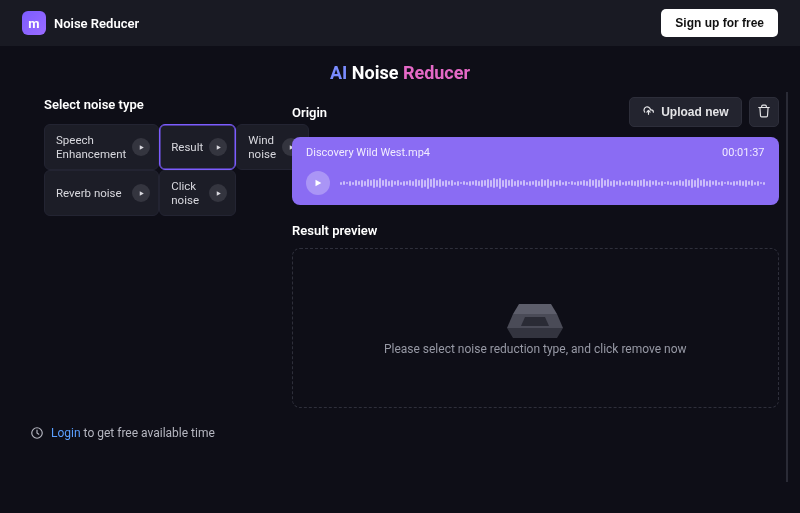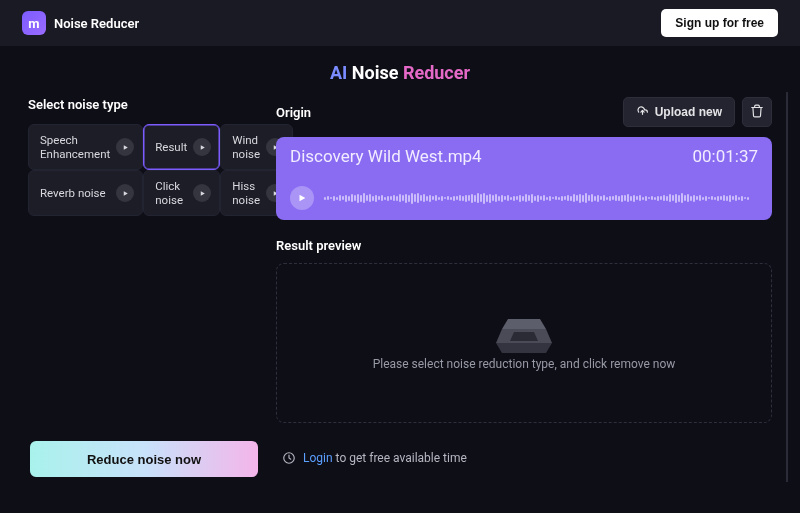--- a/index.html
+++ b/index.html
@@ -44,21 +44,21 @@
     padding: 16px 0 14px;
     font-size: 18px;
     font-weight: 700;
   }
   .hero .a { color: #7a8cff; }
   .hero .b { color: #fff; }
   .hero .c { color: #e569c7; }
   .workspace {
     display: flex;
     gap: 20px;
-    padding: 0 28px;
+    padding: 0 44px;
   }
   .left-panel { width: 228px; flex-shrink: 0; }
   .panel-heading {
     font-weight: 600;
     font-size: 13px;
     color: #fff;
     margin-bottom: 12px;
   }
   .noise-grid {
     display: grid;
@@ -121,23 +121,23 @@
     cursor: pointer;
   }
   .audio-card {
     background: #8a6cf3;
     border-radius: 8px;
     padding: 9px 14px 10px;
   }
   .audio-top {
     display: flex;
     justify-content: space-between;
-    font-size: 17px;
+    font-size: 11px;
     color: #f1ecff;
-    margin-bottom: 20px;
+    margin-bottom: 12px;
   }
   .audio-wave-row {
     display: flex;
     align-items: center;
     gap: 10px;
   }
   .play-big {
     width: 24px; height: 24px;
     background: rgba(255,255,255,0.28);
     border-radius: 50%;
@@ -262,28 +262,20 @@
         <div class="noise-card">
           <div class="label">Reverb noise</div>
           <div class="play-dot">
             <svg width="7" height="7" viewBox="0 0 24 24" fill="#d8d8de">
               <polygon points="6 4 20 12 6 20"></polygon>
             </svg>
           </div>
         </div>
         <div class="noise-card">
           <div class="label">Click noise</div>
-          <div class="play-dot">
-            <svg width="7" height="7" viewBox="0 0 24 24" fill="#d8d8de">
-              <polygon points="6 4 20 12 6 20"></polygon>
-            </svg>
-          </div>
-        </div>
-        <div class="noise-card">
-          <div class="label">Hiss noise</div>
           <div class="play-dot">
             <svg width="7" height="7" viewBox="0 0 24 24" fill="#d8d8de">
               <polygon points="6 4 20 12 6 20"></polygon>
             </svg>
           </div>
         </div>
       </div>
   </div>
 
   <div class="right-panel">
@@ -479,21 +471,20 @@
           <polygon points="14,4 46,4 52,14 8,14" fill="#5d5e6b"></polygon>
           <polygon points="20,17 40,17 44,26 16,26" fill="#2a2b35"></polygon>
         </svg>
       </div>
       <div class="result-text">Please select noise reduction type, and click remove now</div>
     </div>
   </div>
 </div>
 
 <div class="bottom-row">
-  <button class="reduce-btn">Reduce noise now</button>
   <div class="login-row">
     <span>
       <svg width="14" height="14" viewBox="0 0 24 24" fill="none" stroke="#b5b6c0" stroke-width="2" stroke-linecap="round">
           <circle cx="12" cy="12" r="9"></circle>
           <path d="M12 7v5l3 2"></path>
         </svg>
     </span>
     <span>
       <span class="login-link">Login</span><span> to get free available time</span>
     </span>

